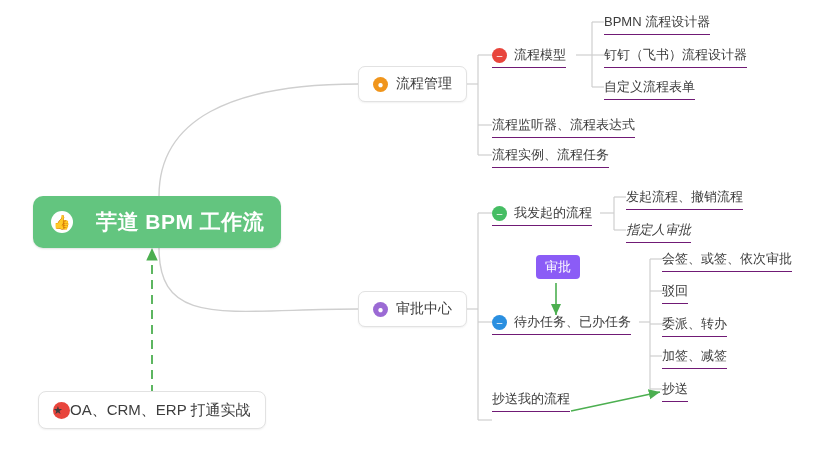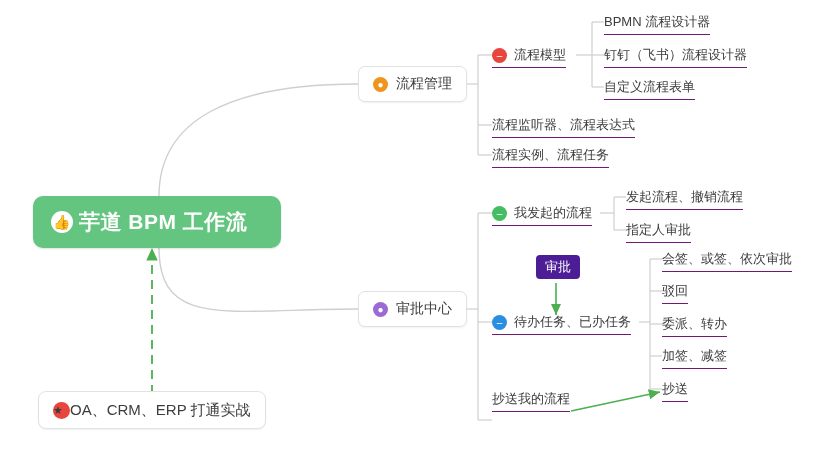--- a/index.html
+++ b/index.html
@@ -36,21 +36,21 @@
     background: #63c57f;
     border-radius: 10px;
     color: #ffffff;
     font-size: 21px;
     font-weight: bold;
     padding: 0 18px;
     height: 52px;
     box-shadow: 0 1px 2px rgba(0,0,0,0.12);
   }
   .root-node .label {
-    margin-left: 6px;
+    margin-left: 23px;
     letter-spacing: 0.5px;
   }
   
   .l1-node {
     background: #ffffff;
     border: 1px solid #e2e2e2;
     border-radius: 7px;
     height: 36px;
     padding: 0 14px;
     font-size: 14px;
@@ -88,21 +88,21 @@
     padding-left: 0;
     display: flex;
     align-items: center;
   }
   .leaf .lbl {
     margin-left: 7px;
   }
   
   .tag-node {
     position: absolute;
-    background: #4c1d95;
+    background: #8b5cf6;
     color: #ffffff;
     font-size: 13px;
     border-radius: 4px;
     padding: 5px 9px;
     line-height: 14px;
     white-space: nowrap;
   }
   
   .ic {
     display: inline-block;
@@ -217,21 +217,21 @@
 
   <div class="leaf" style="left:492px; top:116px;">流程监听器、流程表达式</div>
   <div class="leaf" style="left:492px; top:146px;">流程实例、流程任务</div>
 
   <div class="leaf with-icon" style="left:492px; top:204px;">
     <span class="ic ic-sm ic-green">–</span>
     <span class="lbl">我发起的流程</span>
   </div>
 
   <div class="leaf" style="left:626px; top:188px;">发起流程、撤销流程</div>
-  <div class="leaf" style="left:626px; top:221px;">指定人审批</div>
+  <div class="leaf" style="left:626px; top:221px;font-style:italic;">指定人审批</div>
 
   <div class="leaf with-icon" style="left:492px; top:313px;">
     <span class="ic ic-sm ic-blue">–</span>
     <span class="lbl">待办任务、已办任务</span>
   </div>
 
   <div class="leaf" style="left:662px; top:250px;">会签、或签、依次审批</div>
   <div class="leaf" style="left:662px; top:282px;">驳回</div>
   <div class="leaf" style="left:662px; top:315px;">委派、转办</div>
   <div class="leaf" style="left:662px; top:347px;">加签、减签</div>

